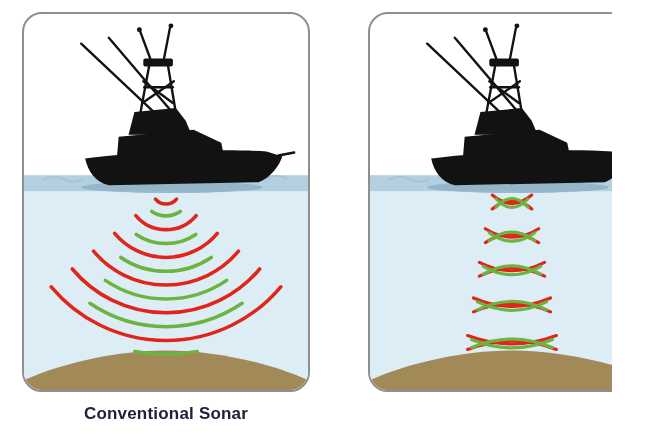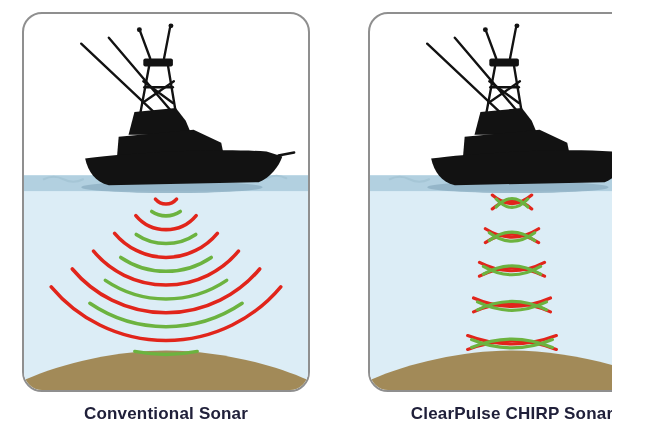--- a/index.html
+++ b/index.html
@@ -135,14 +135,13 @@
           <path d="M 99 339 Q 144 322 189 339" fill="none" stroke="#e1251b" stroke-width="3.2" stroke-linecap="round"></path>
           <path d="M 103 329 Q 144 346 185 329" fill="none" stroke="#6cb33f" stroke-width="3.2" stroke-linecap="round"></path>
           <path d="M 103 337 Q 144 320 185 337" fill="none" stroke="#6cb33f" stroke-width="3.2" stroke-linecap="round"></path>
         </g>
       <use href="#boat-shape"></use>
     </svg>
   </div>
 
   <div class="panel-label label-left">Conventional Sonar</div>
 
-  <div class="panel-label label-right">ClearPulse CHIRP Sonar</div>
 </div>
 
 </body></html>

